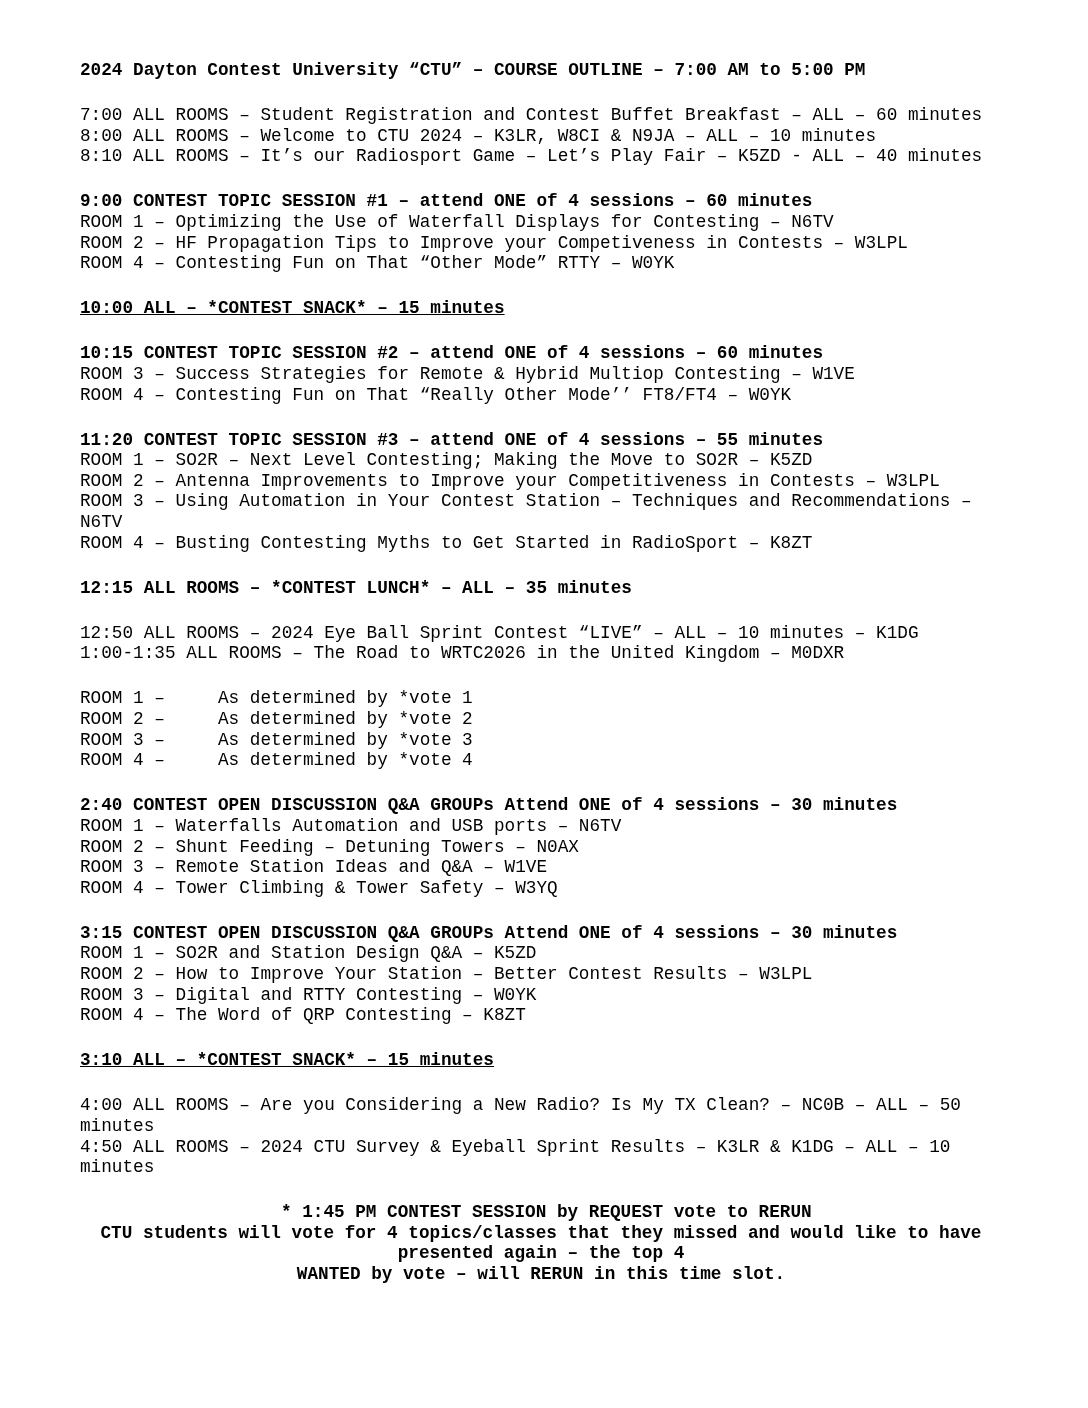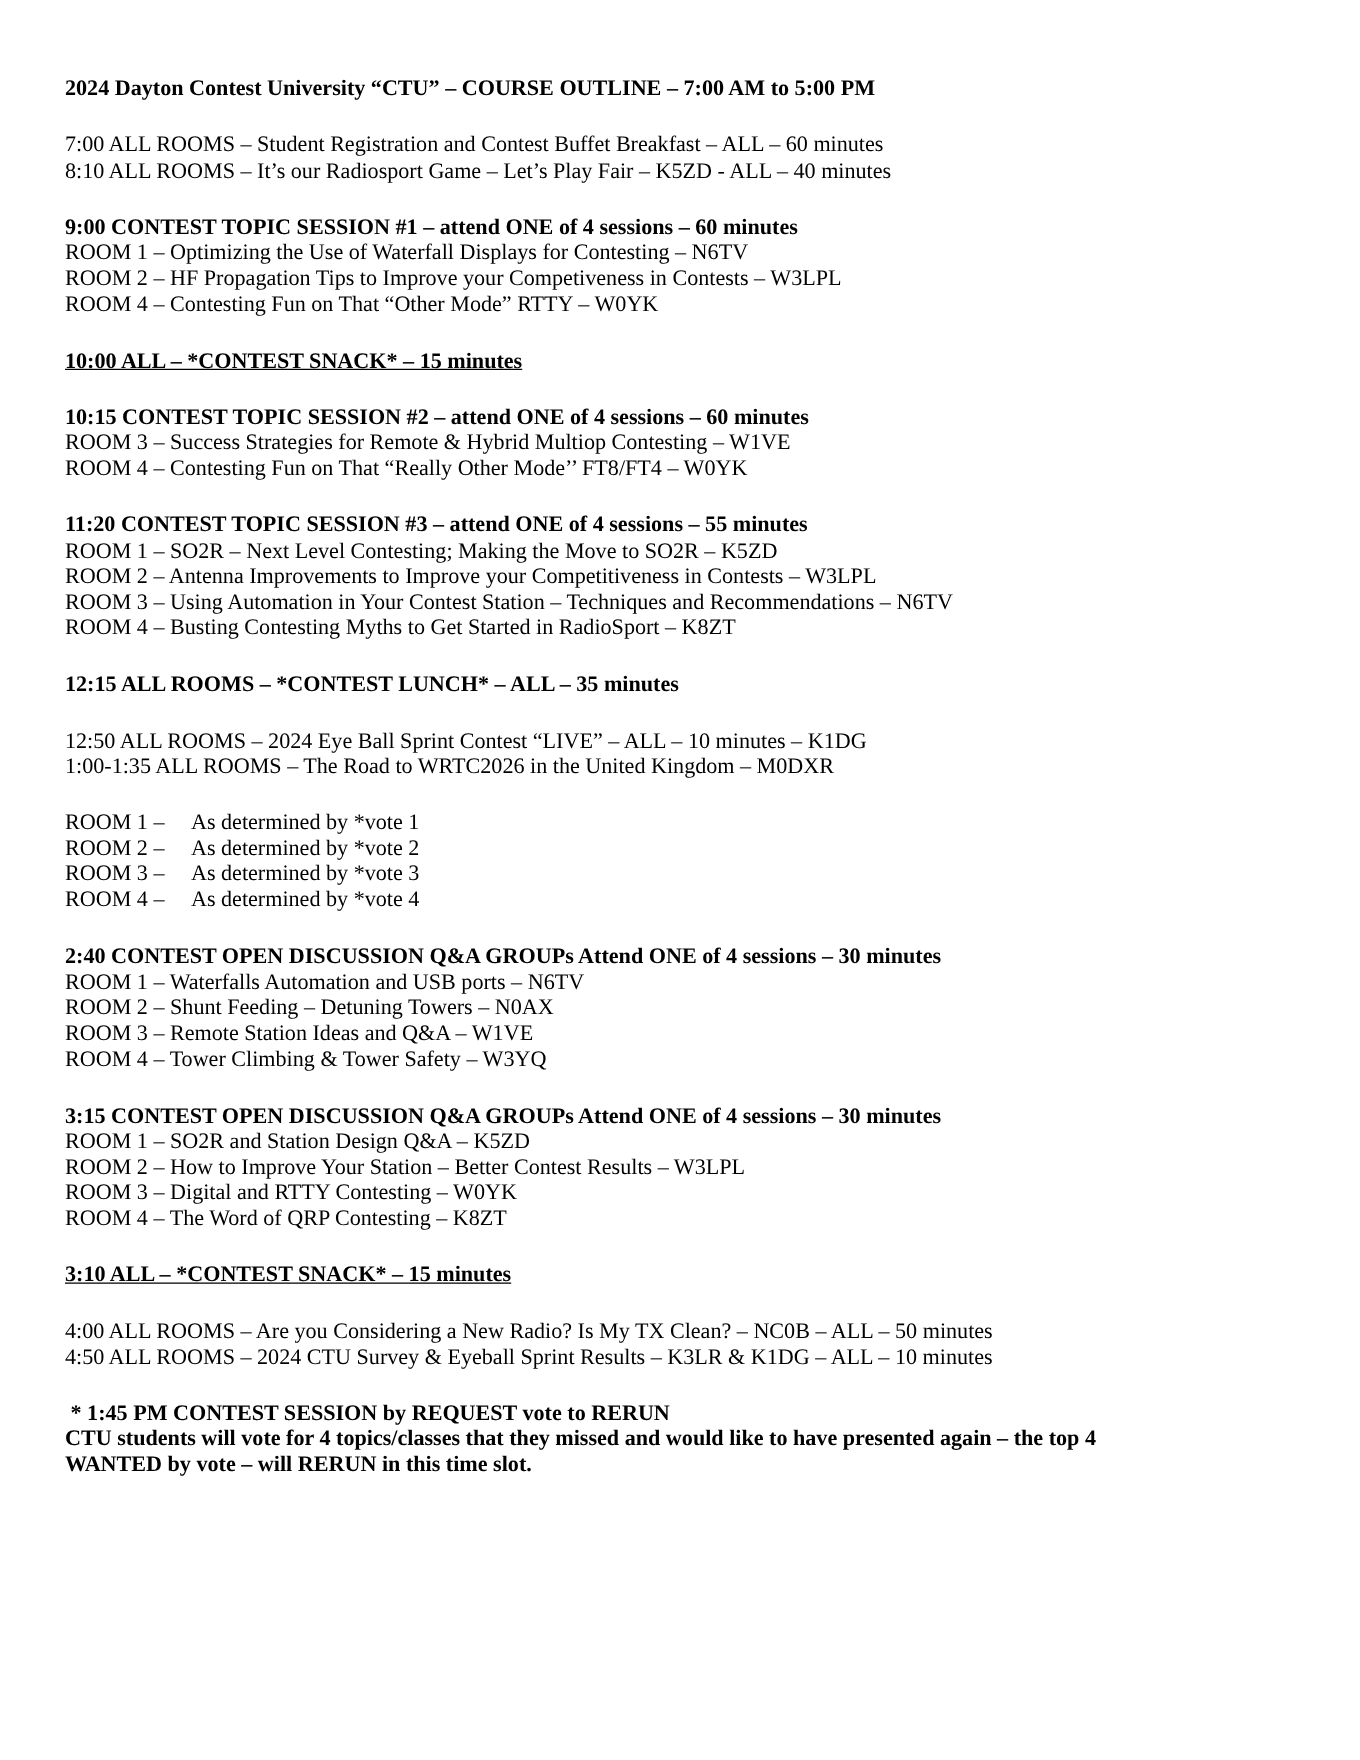--- a/index.html
+++ b/index.html
@@ -7,51 +7,53 @@
     padding: 0;
     background: #ffffff;
   }
   .page {
     position: relative;
     width: 1088px;
     height: 1408px;
     box-sizing: border-box;
     background: #ffffff;
     color: #000000;
-    font-family: Liberation Serif, serif;
+    font-family: Liberation Mono, monospace;
     font-size: 17.7px;
     line-height: 20.6px;
-    padding: 60px 86px 40px 52px;
+    padding: 60px 86px 40px 80px;
     overflow: hidden;
   }
   .block {
     margin: 0 0 24.5px 0;
   }
   .block:last-child {
     margin-bottom: 0;
+    text-align: center;
   }
   .line {
     margin: 0;
     padding: 0;
     white-space: pre-wrap;
   }
   .run { font-weight: normal; }
   .run.b { font-weight: bold; }
   .run.u { text-decoration: underline; }
 </style>
 </head>
 <body>
 
 <div class="page">
   <div id="doc-content">
       <div class="block">
         <p class="line"><span class="run b">2024 Dayton Contest University “CTU” – COURSE OUTLINE – 7:00 AM to 5:00 PM</span></p>
       </div>
       <div class="block">
         <p class="line"><span class="run">7:00 ALL ROOMS – Student Registration and Contest Buffet Breakfast – ALL – 60 minutes</span></p>
+        <p class="line"><span class="run">8:00 ALL ROOMS – Welcome to CTU 2024 – K3LR, W8CI &amp; N9JA – ALL – 10 minutes</span></p>
         <p class="line"><span class="run">8:10 ALL ROOMS – It’s our Radiosport Game – Let’s Play Fair – K5ZD - ALL – 40 minutes</span></p>
       </div>
       <div class="block">
         <p class="line"><span class="run b">9:00 CONTEST TOPIC SESSION #1 – attend ONE of 4 sessions – 60 minutes</span></p>
         <p class="line"><span class="run">ROOM 1 – Optimizing the Use of Waterfall Displays for Contesting – N6TV</span></p>
         <p class="line"><span class="run">ROOM 2 – HF Propagation Tips to Improve your Competiveness in Contests – W3LPL</span></p>
         <p class="line"><span class="run">ROOM 4 – Contesting Fun on That “Other Mode” RTTY – W0YK</span></p>
       </div>
       <div class="block">
         <p class="line"><span class="run b u">10:00 ALL – *CONTEST SNACK* – 15 minutes</span></p>

